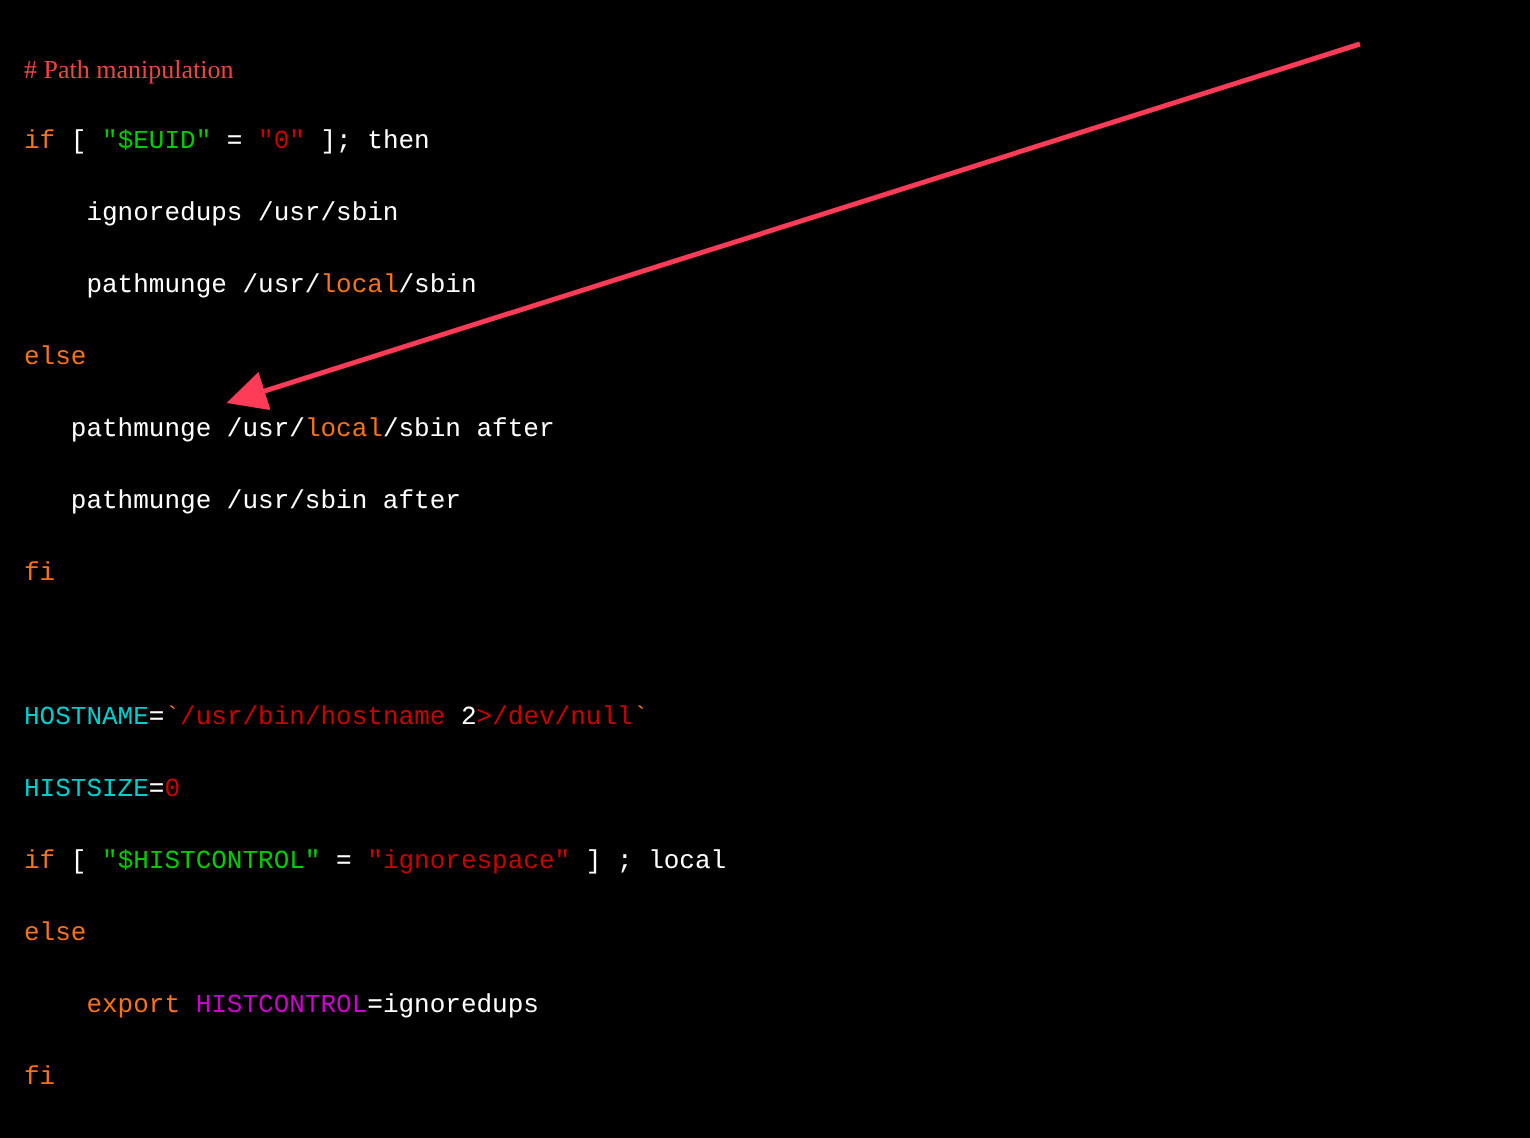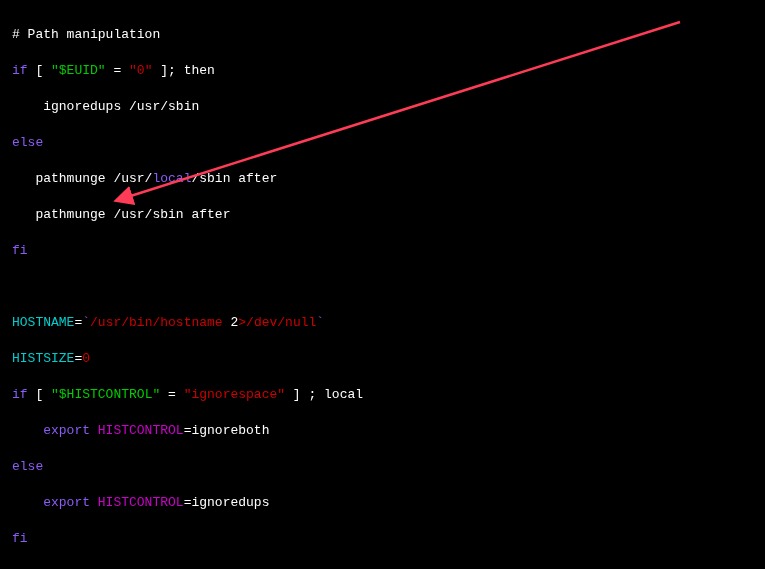--- a/index.html
+++ b/index.html
@@ -12,51 +12,51 @@
     width: 765px;
     height: 569px;
     overflow: hidden;
     position: relative;
   }
   .terminal {
     padding: 8px 12px;
     white-space: pre;
     position: relative;
   }
-  .c-comment { color: #ffffff; }
-  .c-yellow  { color: #8b5cf6; }
+  .c-comment { color: #ef4444; font-family: Liberation Serif, serif; }
+  .c-yellow  { color: #f97316; }
   .c-green   { color: #00cd00; }
   .c-cyan    { color: #00cdcd; }
   .c-red     { color: #cd0000; }
   .c-magenta { color: #cd00cd; }
   .c-white   { color: #fff; }
   .row { display: block; height: 18px; }
   .arrow {
     position: absolute;
     pointer-events: none;
     top: 0;
     left: 0;
   }
 </style>
 </head>
 <body>
 
 <div class="terminal">
 <span class="row"><span class="c-comment"># Path manipulation</span></span>
 <span class="row"><span class="c-yellow">if</span><span class="c-white"> [ </span><span class="c-green">"$EUID"</span><span class="c-white"> = </span><span class="c-red">"0"</span><span class="c-white"> ]; then</span></span>
 <span class="row"><span class="c-white">    ignoredups /usr/sbin</span></span>
+<span class="row"><span class="c-white">    pathmunge /usr/</span><span class="c-yellow">local</span><span class="c-white">/sbin</span></span>
 <span class="row"><span class="c-yellow">else</span></span>
 <span class="row"><span class="c-white">   pathmunge /usr/</span><span class="c-yellow">local</span><span class="c-white">/sbin after</span></span>
 <span class="row"><span class="c-white">   pathmunge /usr/sbin after</span></span>
 <span class="row"><span class="c-yellow">fi</span></span>
 <span class="row"></span>
 <span class="row"><span class="c-cyan">HOSTNAME</span><span class="c-white">=</span><span class="c-yellow">`</span><span class="c-red">/usr/bin/hostname </span><span class="c-white">2</span><span class="c-red">&gt;/dev/null</span><span class="c-yellow">`</span></span>
 <span class="row"><span class="c-cyan">HISTSIZE</span><span class="c-white">=</span><span class="c-red">0</span></span>
 <span class="row"><span class="c-yellow">if</span><span class="c-white"> [ </span><span class="c-green">"$HISTCONTROL"</span><span class="c-white"> = </span><span class="c-red">"ignorespace"</span><span class="c-white"> ] ; local</span></span>
-<span class="row"><span class="c-yellow">    export</span><span class="c-magenta"> HISTCONTROL</span><span class="c-white">=ignoreboth</span></span>
 <span class="row"><span class="c-yellow">else</span></span>
 <span class="row"><span class="c-yellow">    export</span><span class="c-magenta"> HISTCONTROL</span><span class="c-white">=ignoredups</span></span>
 <span class="row"><span class="c-yellow">fi</span></span>
 
 
 
 
 
 
 

